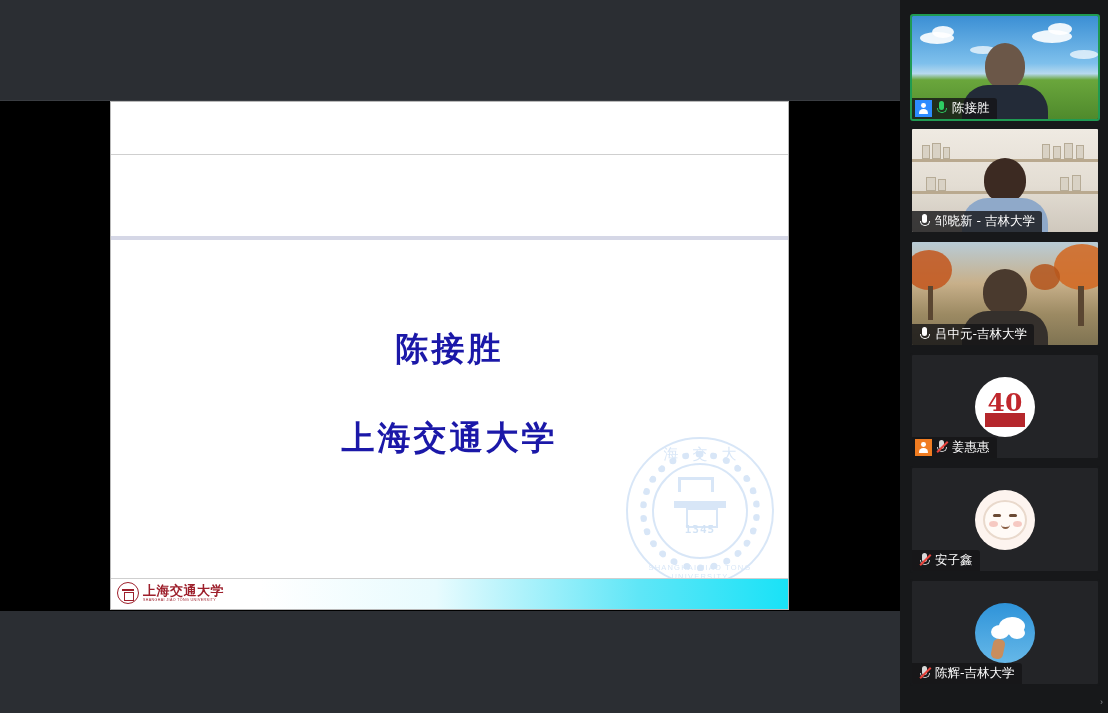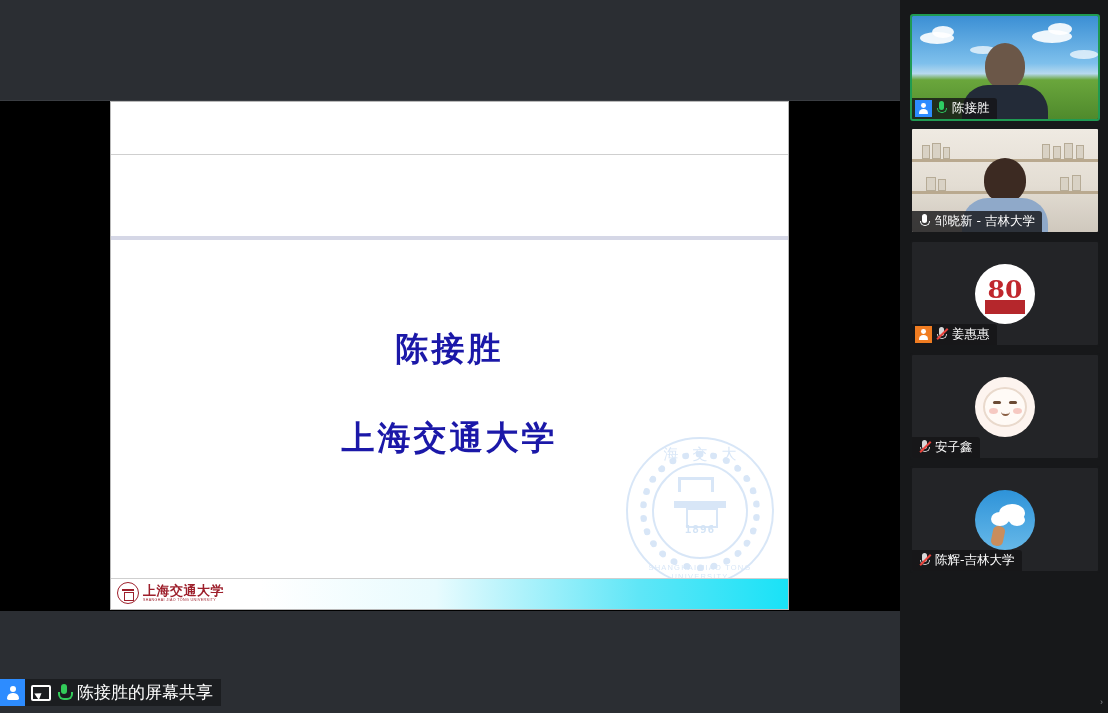--- a/index.html
+++ b/index.html
@@ -425,45 +425,37 @@
       <div class="presenter-affil">上海交通大学</div>
     </div>
 
     <div class="seal">
       <div class="ring-outer"></div>
       <div class="ring-gear"></div>
       <div class="ring-inner"></div>
       <div class="cn-top">海交大</div>
       <div class="books"></div>
       <div class="anvil"></div>
-      <div class="year">1896</div>
+      <div class="year">1345</div>
       <div class="en-ring">SHANGHAI JIAO TONG UNIVERSITY</div>
     </div>
 
     <div class="slide-footer">
       <div class="slide-footer-logo">
         <div class="sjtu-mark"></div>
         <div>
           <div class="sjtu-wordmark-cn">上海交通大学</div>
           <div class="sjtu-wordmark-en">SHANGHAI JIAO TONG UNIVERSITY</div>
         </div>
       </div>
     </div>
   </div>
 
   <div class="bottom-chrome"></div>
 
-  <div class="share-status">
-    <div class="person-chip">
-      <span class="icon-person-white"></span>
-    </div>
-    <span class="icon-screenshare"></span>
-    <span class="icon-mic-green"></span>
-    <span class="share-label">陈接胜的屏幕共享</span>
-  </div>
 
   <div class="filmstrip">
 
     <div class="tile active">
       <div class="tile-video">
         <div class="bg-bliss">
           <div class="cloud" style="left:8px;  top:16px; width:34px; height:12px;"></div>
           <div class="cloud" style="left:20px; top:10px; width:22px; height:12px;"></div>
           <div class="cloud" style="left:120px;top:14px; width:40px; height:13px;"></div>
           <div class="cloud" style="left:136px;top:7px;  width:24px; height:12px;"></div>
@@ -511,24 +503,46 @@
       </div>
       <div class="nameplate">
         <span class="np-mic white" style="margin-left:4px;">
           <span class="stick"></span>
             <span class="arc"></span>
         </span>
         <span class="np-name">邹晓新 - 吉林大学</span>
       </div>
     </div>
 
+    <div class="tile">
+      <div class="tile-video">
+        <div class="bg-autumn">
+          <div class="tree" style="left:-6px; top:8px;  width:46px; height:40px;"></div>
+          <div class="tree" style="left:142px;top:2px;  width:56px; height:46px; background:#d2661f;"></div>
+          <div class="tree" style="left:118px;top:22px; width:30px; height:26px; background:#b4551c;"></div>
+          <div class="trunk" style="left:16px; top:44px; width:5px; height:34px;"></div>
+          <div class="trunk" style="left:166px;top:44px; width:6px; height:40px;"></div>
+        </div>
+        <div class="person-silhouette">
+          <div class="ps-head" style="background:#4a3a2e; width:44px; height:46px;"></div>
+          <div class="ps-body" style="background:#35302c;"></div>
+        </div>
+      </div>
+      <div class="nameplate">
+        <span class="np-mic white" style="margin-left:4px;">
+          <span class="stick"></span>
+            <span class="arc"></span>
+        </span>
+        <span class="np-name">吕中元-吉林大学</span>
+      </div>
+    </div>
 
     <div class="tile">
       <div class="avatar-circle avatar-70">
-        <span class="num70">80</span>
+        <span class="num70">40</span>
         <span class="base"></span>
       </div>
       <div class="nameplate">
         <span class="np-hostchip orange">
           <span class="np-person"></span>
         </span>
         <span class="np-mic muted">
           <span class="stick"></span>
             <span class="arc"></span>
             <span class="slash"></span>

